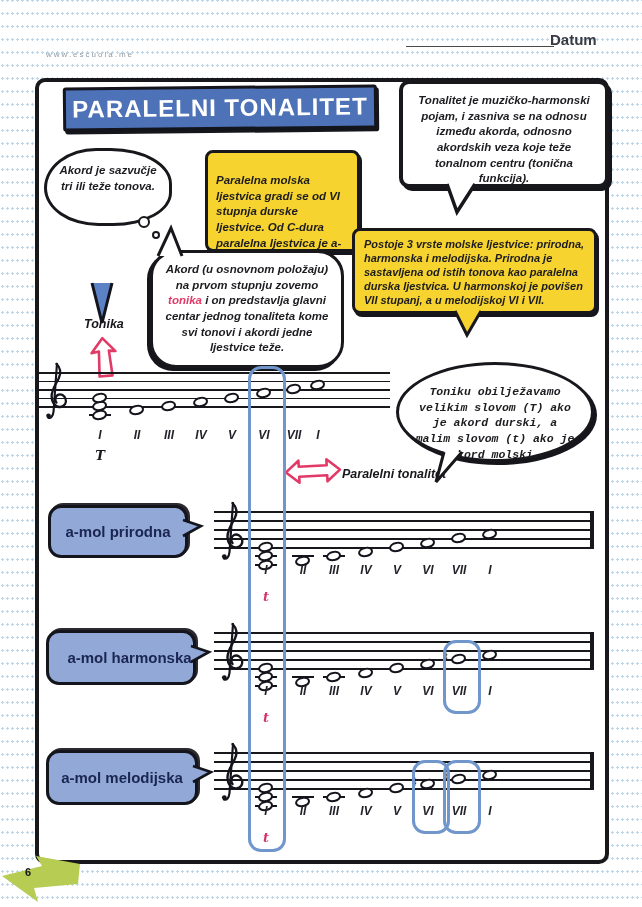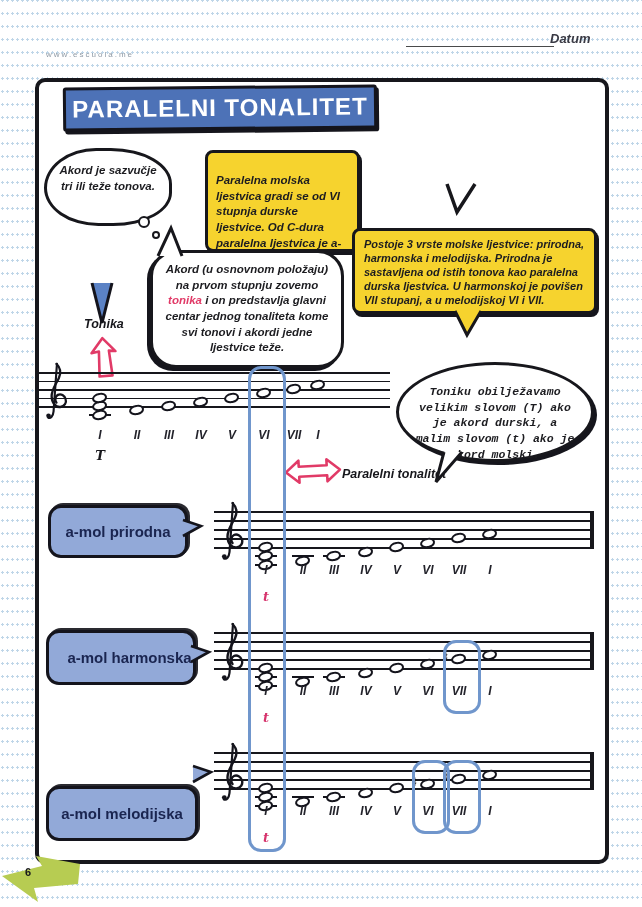--- a/index.html
+++ b/index.html
@@ -12,21 +12,21 @@
   
   .frame{left:35px;top:78px;width:574px;height:786px;background:#fff;
          border:4px solid #17171c;border-radius:10px;}
 
   
   .signature{left:44px;top:27px;font-family:"DejaVu Serif",serif;font-style:italic;
              font-weight:bold;font-size:15px;color:#2e2e2e;border-bottom:1.5px solid #555;
              padding:0 6px 2px 2px;}
   .website{left:46px;top:50px;font-size:8px;letter-spacing:2px;color:#8f9aa5;}
   .dateline{left:406px;top:30px;width:148px;height:17px;border-bottom:1.6px solid #4a4a4a;}
-  .datelabel{left:550px;top:31px;font-style:italic;font-weight:bold;font-size:13px;color:#3a3a44;}
+  .datelabel{left:550px;top:31px;font-weight:bold;font-size:15px;color:#3a3a44;}
 
   
   .banner{left:63px;top:86px;width:314px;height:44px;background:#4d72b7;border:3px solid #14141c;
           border-radius:3px;transform:rotate(-0.6deg);color:#fff;font-weight:bold;font-size:24px;
           letter-spacing:1px;text-align:center;line-height:38px;box-shadow:2px 3px 0 0 #15151c;}
 
   
   .callout{background:#fff;border:3px solid #17171c;color:#1c1c20;font-style:italic;font-weight:bold;
            font-size:11.5px;line-height:1.36;text-align:center;box-sizing:border-box;}
   .co-tonalitet{left:399px;top:80px;width:210px;height:108px;border-radius:10px;padding:9px 8px;
@@ -46,21 +46,21 @@
 
   
   .cdur{left:70px;top:246px;width:62px;height:40px;background:#5b82c5;border:3.5px solid #14141c;
         border-radius:9px;color:#fff;font-weight:bold;font-size:14px;text-align:center;
         line-height:33px;box-shadow:2px 2px 0 0 #15151c;}
   .tonika-label{left:84px;top:317px;font-style:italic;font-weight:bold;font-size:12.5px;color:#17171c;}
   .scale-label{background:#92a9d8;border:3px solid #14141c;border-radius:13px;color:#1a2550;
                font-weight:bold;font-size:15px;text-align:center;box-shadow:2px -2px 0 0 #2a2a30;}
   .lbl-prirodna{left:48px;top:505px;width:140px;height:53px;line-height:47px;}
   .lbl-harmonska{left:46px;top:630px;width:150px;height:55px;line-height:49px;padding-left:17px;}
-  .lbl-melodijska{left:46px;top:750px;width:152px;height:55px;line-height:49px;margin-top:36px;}
+  .lbl-melodijska{left:46px;top:750px;width:152px;height:55px;line-height:49px;}
 
   .par-label{left:342px;top:467px;font-style:italic;font-weight:bold;font-size:12.5px;color:#17171c;}
 
   
   .sline{position:absolute;background:#17171c;height:1.7px;}
   .sbar{position:absolute;background:#17171c;}
   .notehead{position:absolute;width:15px;height:10px;background:#fff;border:2.2px solid #14141c;
             border-radius:55% 45% 50% 50%;box-sizing:border-box;transform:rotate(-9deg);}
   .ledger{position:absolute;width:22px;height:2px;background:#14141c;}
   .numeral{position:absolute;width:28px;text-align:center;font-style:italic;font-weight:bold;
@@ -81,20 +81,21 @@
 <div id="page">
 
   <div class="abs frame"></div>
 
   <div class="abs website">www.escuola.me</div>
   <div class="abs dateline"></div>
   <div class="abs datelabel">Datum</div>
 
   <div class="abs banner">PARALELNI TONALITET</div>
 
+  <div class="abs callout co-tonalitet">Tonalitet je muzičko-harmonski pojam, i zasniva se na odnosu između akorda, odnosno akordskih veza koje teže tonalnom centru (tonična funkcija).</div>
   <svg class="tail" style="left:445px;top:184px;z-index:2" width="36" height="30">
     <path d="M2 0 L12 28 L30 0" fill="#ffffff" stroke="#17171c" stroke-width="3.5"></path>
   </svg>
 
   <div class="abs callout co-cloud">Akord je sazvučje tri ili teže tonova.</div>
   <div class="abs cloud-dot" style="left:138px;top:216px;width:12px;height:12px"></div>
   <div class="abs cloud-dot" style="left:152px;top:231px;width:8px;height:8px"></div>
 
   <div class="abs callout co-yellow1">Paralelna molska ljestvica gradi se od VI stupnja durske ljestvice. Od C-dura paralelna ljestvica je a-mol.</div>
   <div class="abs callout co-yellow2">Postoje 3 vrste molske ljestvice: prirodna, harmonska i melodijska. Prirodna je sastavljena od istih tonova kao paralelna durska ljestvica. U harmonskoj je povišen VII stupanj, a u melodijskoj VI i VII.</div>

